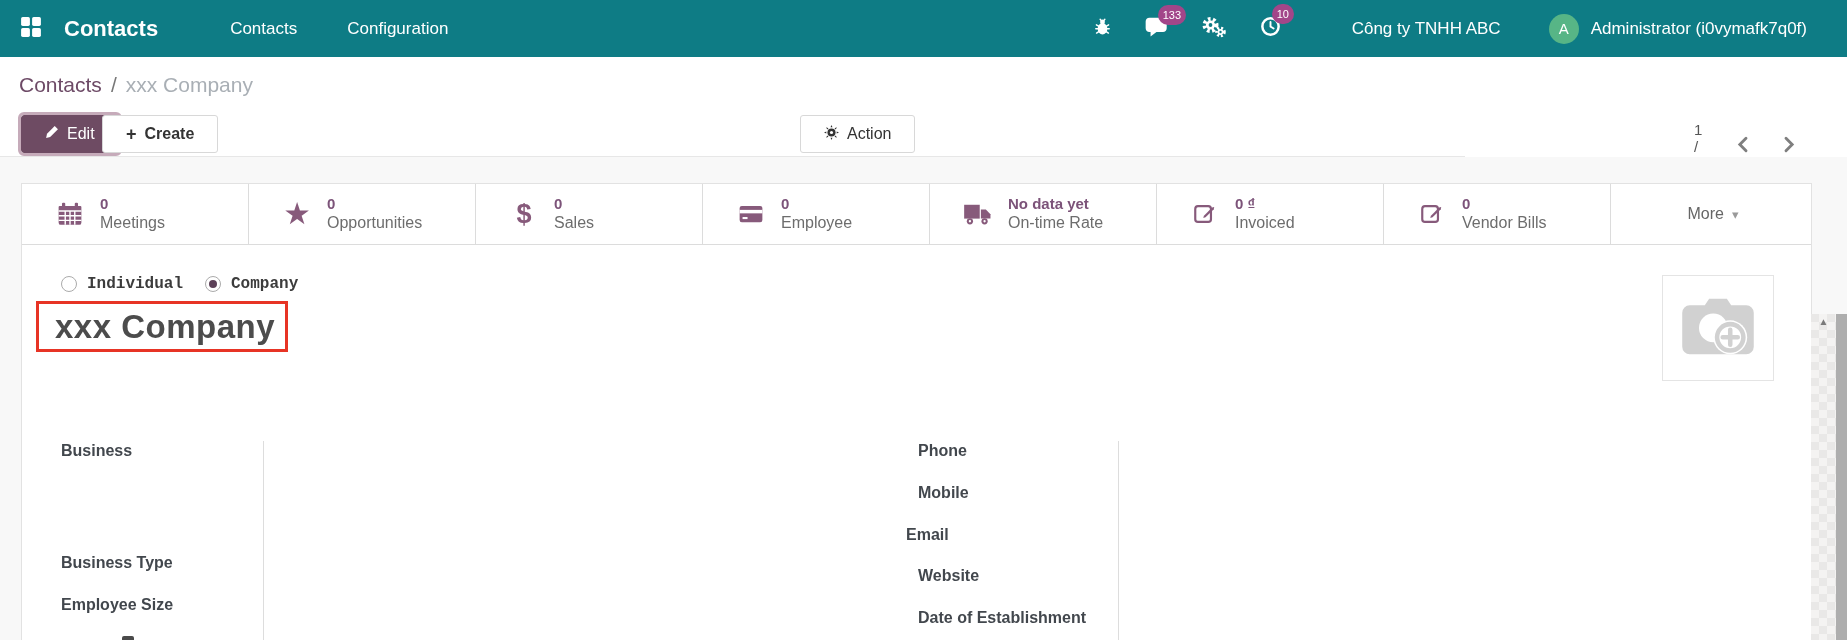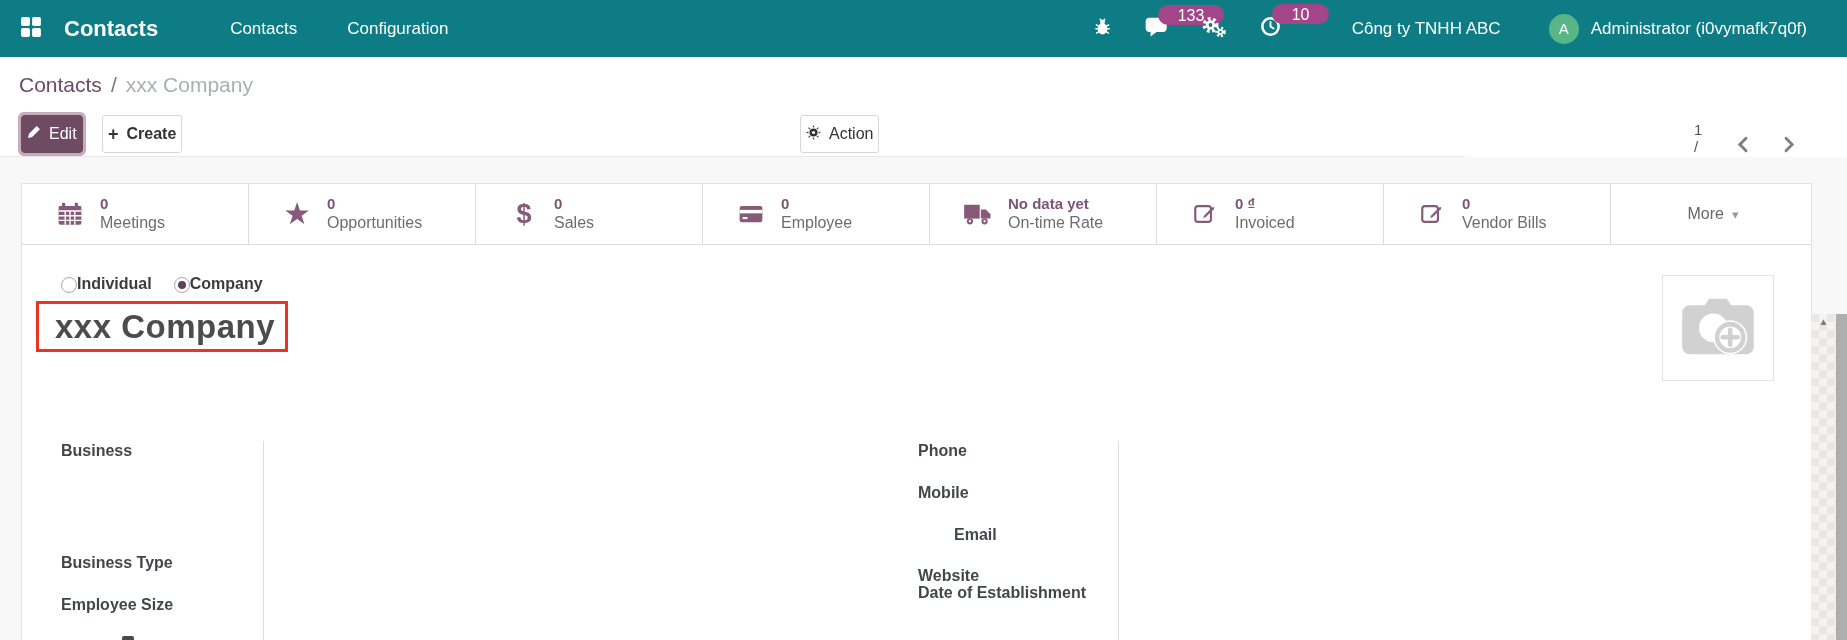--- a/index.html
+++ b/index.html
@@ -11,36 +11,36 @@
   .navbar { position:absolute; top:0; left:0; width:1847px; height:57px;
     background:#0e7c85; display:flex; align-items:center; color:#fff; }
   .nav-left { display:flex; align-items:center; padding-left:20px; }
   .grid-btn { display:flex; align-items:center; cursor:pointer; }
   .brand { font-size:22px; font-weight:600; margin-left:22px; cursor:pointer; }
   .nav-menu { display:flex; margin-left:72px; gap:50px; font-size:17px; }
   .nav-menu .menu-item { cursor:pointer; }
   .nav-right { margin-left:auto; display:flex; align-items:center; padding-right:40px; }
   .icon-btn { position:relative; margin-left:32px; cursor:pointer; display:flex; align-items:center; }
   .nav-badge { position:absolute; top:-11px; left:13px; background:#a24689; color:#fff;
-    font-size:16px; line-height:13px; padding:4px 20px 3px; border-radius:11px; }
+    font-size:11px; line-height:13px; padding:4px 5px 3px; border-radius:11px; }
   .nav-company { margin-left:70px; font-size:17px; cursor:pointer; }
   .avatar { margin-left:48px; width:30px; height:30px; border-radius:50%;
     background:#57b586; color:#fff; font-size:15px; display:flex; align-items:center;
     justify-content:center; cursor:pointer; }
   .nav-user { margin-left:12px; font-size:17px; cursor:pointer; }
 
   
   .control-panel { position:absolute; top:57px; left:0; width:1465px; height:100px;
     background:#fff; border-bottom:1px solid #e7e7e7; }
   .breadcrumb { position:absolute; top:16px; left:19px; font-size:21px; }
   .bc-parent { color:#6d4a66; cursor:pointer; }
   .bc-sep { color:#777; margin:0 9px; }
   .bc-current { color:#a9afb5; }
   .btn { display:inline-flex; align-items:center; gap:8px; font-size:16px;
-    height:38px; padding:0 5px; background:#fff; border:1px solid #d8d8d8;
+    height:38px; padding:0 23px; background:#fff; border:1px solid #d8d8d8;
     border-radius:3px; color:#333; cursor:pointer; }
   .btn-edit { position:absolute; top:58px; left:21px; background:#6e4b63; color:#fff;
     border:1px solid #6e4b63; outline:3px solid #c6abba; }
   .btn-create { position:absolute; top:58px; left:102px; font-weight:600; }
   .btn-action { position:absolute; top:58px; left:800px; }
   .plus-glyph { font-weight:700; font-size:18px; }
   .pager { position:absolute; top:64px; left:1694px; display:flex; align-items:center; }
   .pager-value { font-size:15px; color:#555; cursor:pointer; }
   .pager-prev, .pager-next { margin-left:34px; cursor:pointer; display:flex; align-items:center; }
 
@@ -60,21 +60,21 @@
   .glyph-icon { font-size:27px; line-height:27px; color:#875a7b; font-weight:700; }
   .stat-text { display:flex; flex-direction:column; line-height:1.3; }
   .stat-value { color:#7c5379; font-size:15px; font-weight:700; }
   .stat-label { color:#6d6d6d; font-size:16px; }
   .more-cell { color:#666; font-size:16px; }
   .caret { color:#9a9a9a; font-size:13px; margin-left:8px; }
 
   
   .radio-row { position:absolute; top:91px; left:39px; display:flex; gap:22px;
     align-items:center; font-size:16px; color:#3c3c3c; font-weight:600; }
-  .radio-opt { display:flex; align-items:flex-end; cursor:pointer; }
+  .radio-opt { display:flex; align-items:center; gap:10px; cursor:pointer;font-family:Liberation Mono, monospace; }
   .radio-circle { width:16px; height:16px; border-radius:50%; background:#fff;
     border:1px solid #ababab; display:flex; align-items:center; justify-content:center; }
   .radio-dot { width:8px; height:8px; border-radius:50%; background:#5d4158; }
 
   .title-box { position:absolute; top:117px; left:14px; width:252px; height:51px;
     border:3px solid #e73425; display:flex; align-items:center; }
   .record-title { font-size:33px; font-weight:700; color:#4c4c4c; padding-left:16px;
     white-space:nowrap; letter-spacing:0.5px; }
 
   .camera-box { position:absolute; top:91px; left:1640px; width:112px; height:106px;
@@ -314,23 +314,23 @@
 
     <div class="v-sep" style="left:241px"></div>
     <div class="v-sep" style="left:1096px"></div>
 
     <span class="field-label" style="top:258px; left:39px">Business</span>
     <span class="field-label" style="top:370px; left:39px">Business Type</span>
     <span class="field-label" style="top:412px; left:39px">Employee Size</span>
 
     <span class="field-label" style="top:258px; left:896px">Phone</span>
     <span class="field-label" style="top:300px; left:896px">Mobile</span>
-    <span class="field-label" style="top:342px; left:932px">Email</span>
+    <span class="field-label" style="top:342px; left:884px">Email</span>
     <span class="field-label" style="top:383px; left:896px">Website</span>
-    <span class="field-label" style="top:400px; left:896px">Date of Establishment</span>
+    <span class="field-label" style="top:425px; left:896px">Date of Establishment</span>
 
     <div class="bottom-sliver"></div>
   </div>
 
   <div class="scroll-gutter">
     <span class="scroll-up">▲</span>
   </div>
   <div class="scroll-strip"></div>
 </div>
 

